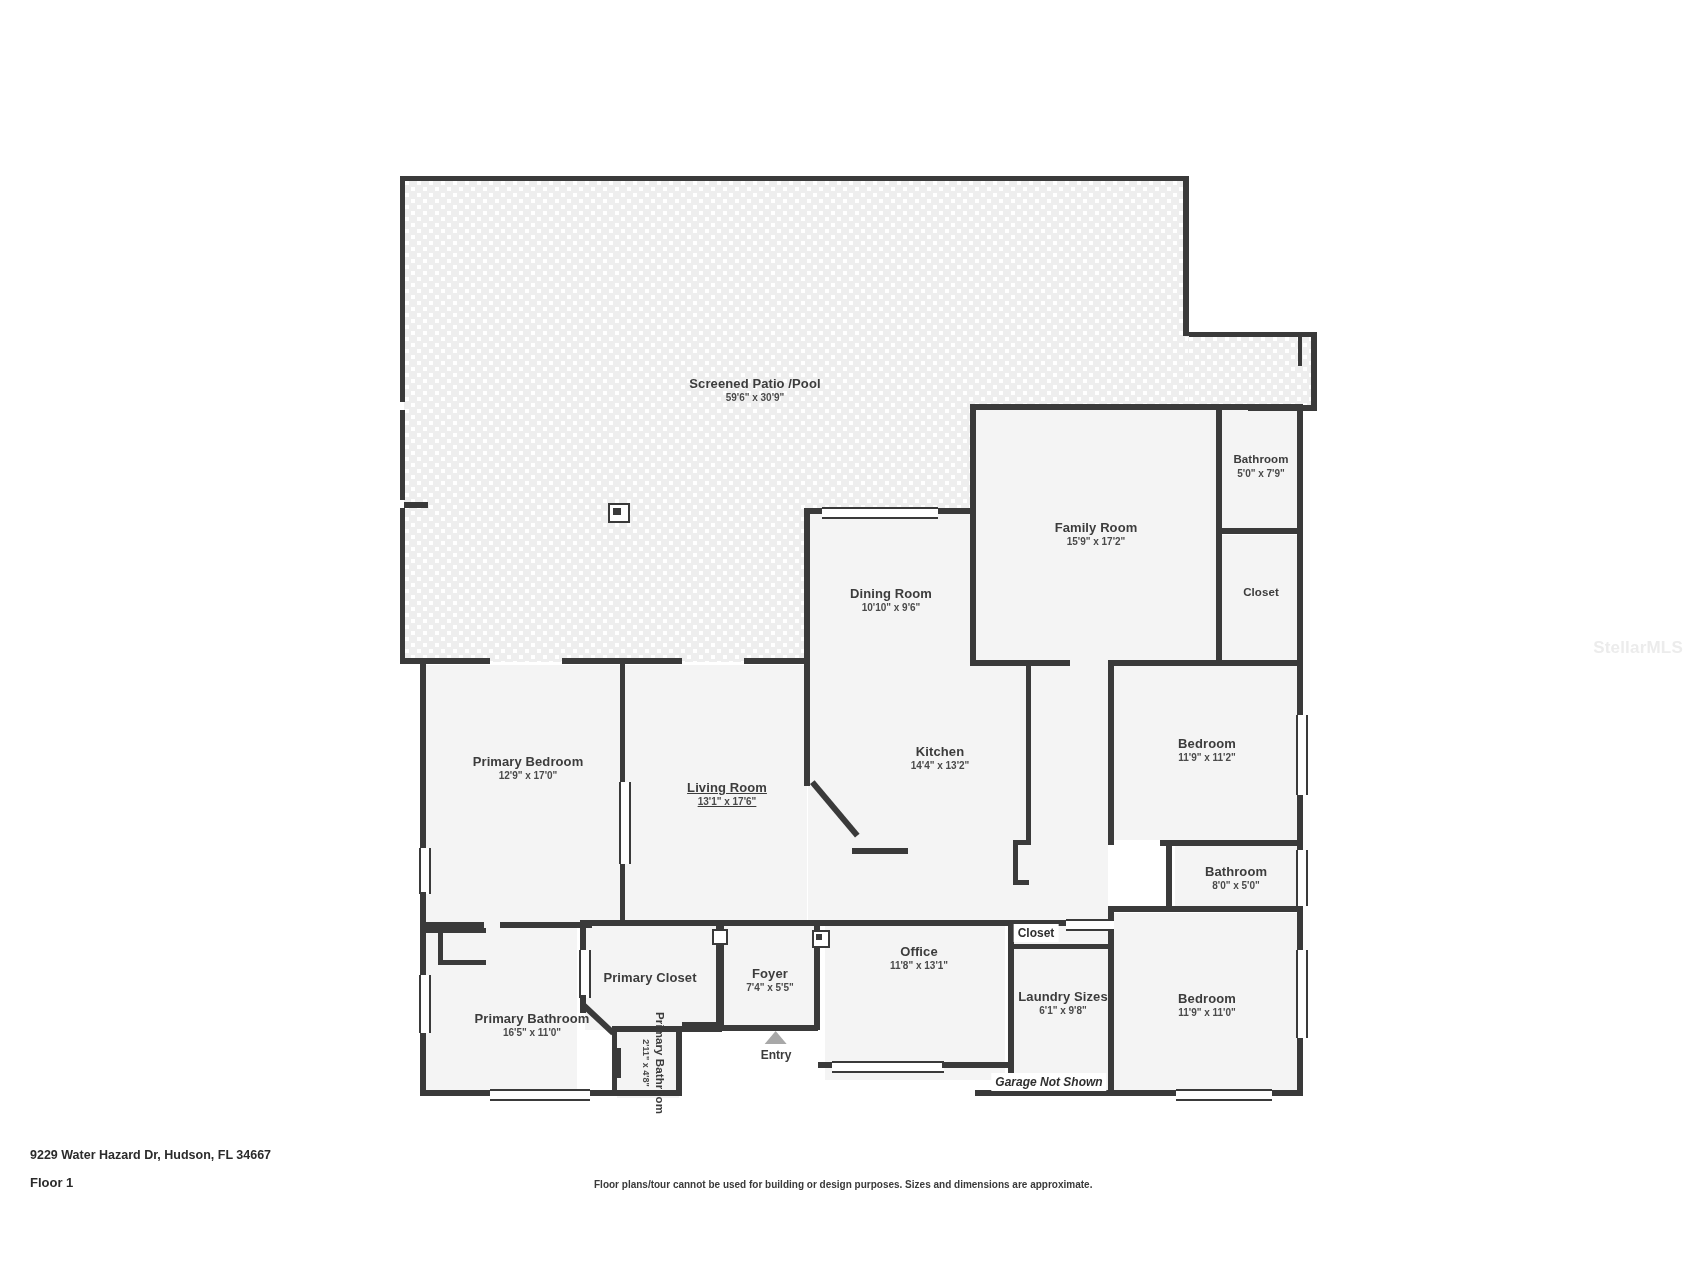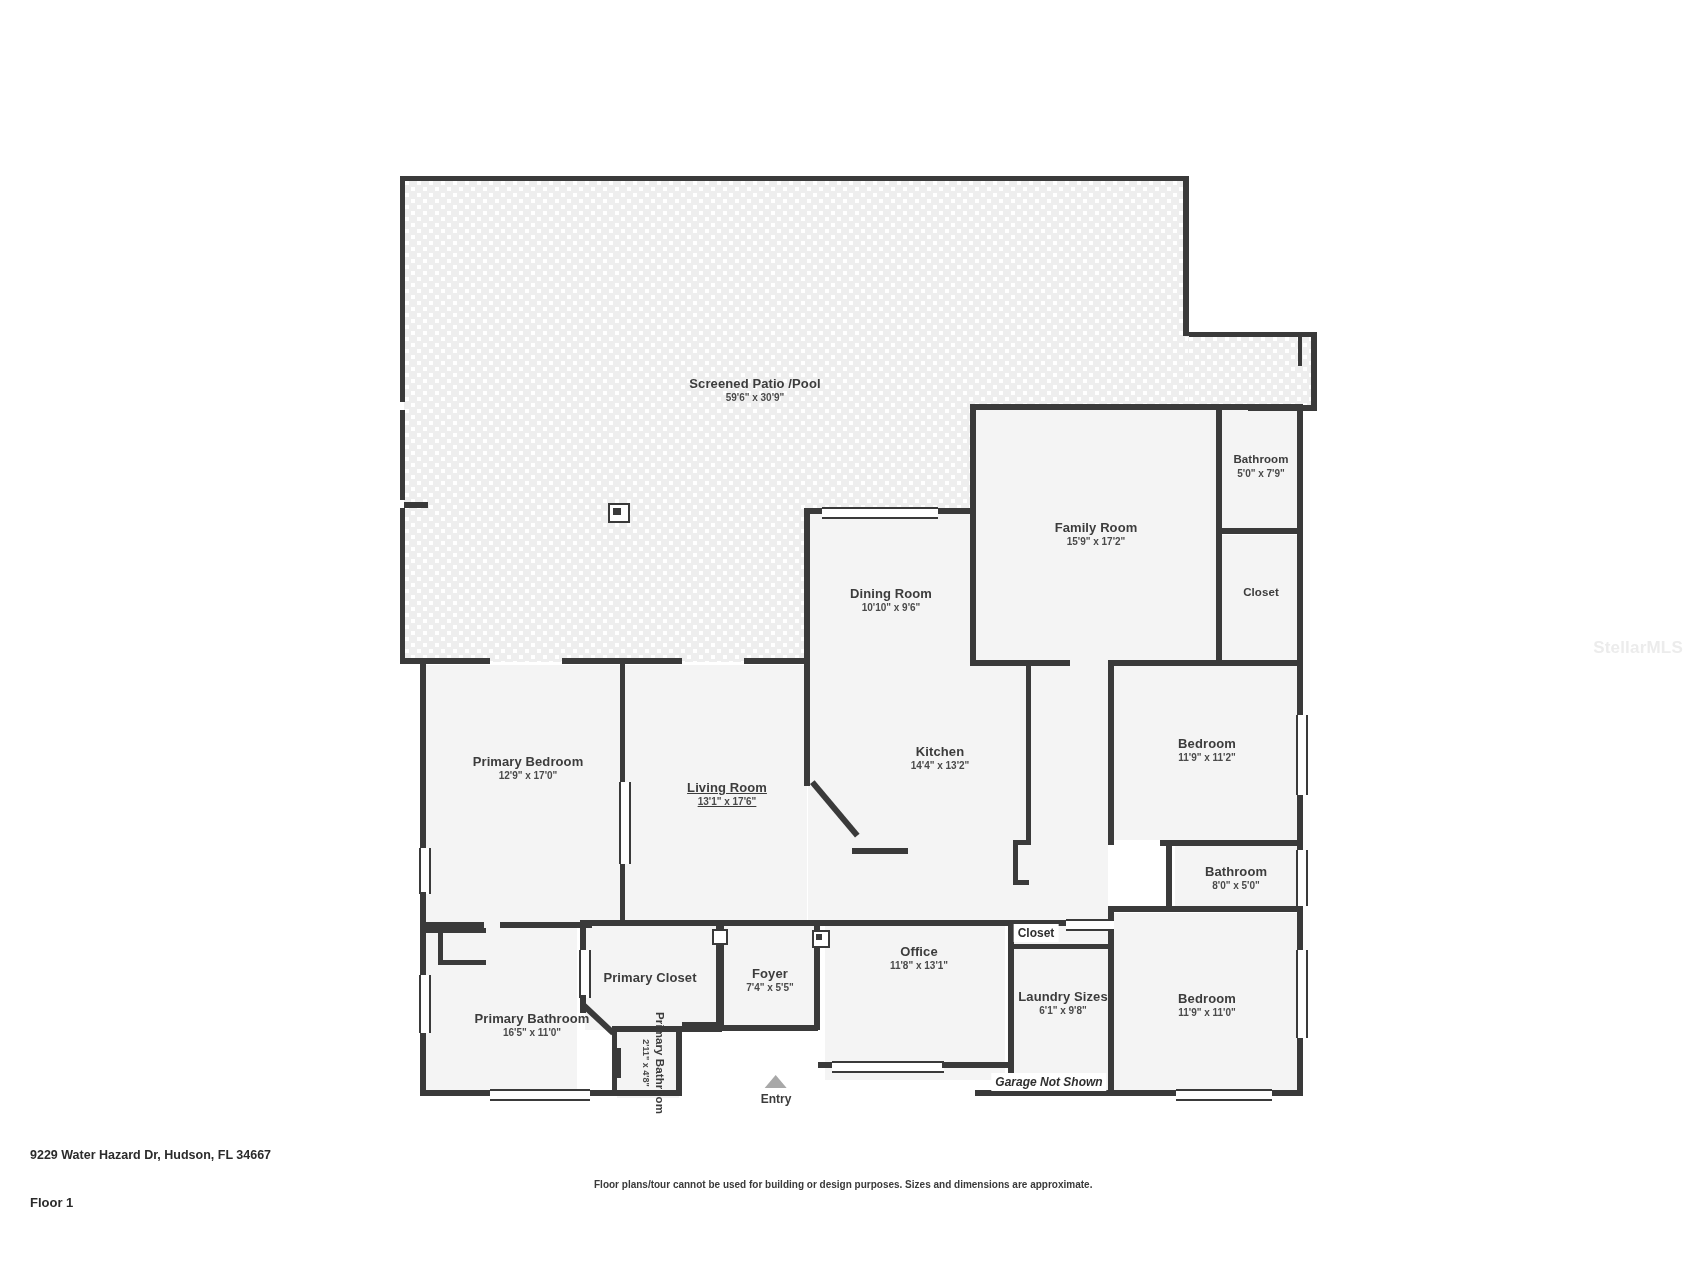--- a/index.html
+++ b/index.html
@@ -93,21 +93,20 @@
     font-weight: bold;
     padding: 2px 4px;
     white-space: nowrap;
     transform: translateX(-50%);
   }
 
   .entry-marker {
     position: absolute;
     text-align: center;
     transform: translateX(-50%);
-    margin-top: 44px;
   }
   .entry-marker .arrow {
     width: 0; height: 0;
     margin: 0 auto 4px auto;
     border-left: 11px solid transparent;
     border-right: 11px solid transparent;
     border-bottom: 13px solid #a8a8a8;
   }
   .entry-marker .entry-text {
     font-size: 12px;
@@ -125,21 +124,20 @@
     font-weight: bold;
     color: #2b2b2b;
   }
   .footer-floor {
     position: absolute;
     left: 30px;
     top: 1175px;
     font-size: 13px;
     font-weight: bold;
     color: #2b2b2b;
-    margin-top: 20px;
   }
   .footer-disclaimer {
     position: absolute;
     left: 594px;
     top: 1179px;
     font-size: 10px;
     font-weight: bold;
     color: #3a3a3a;
     white-space: nowrap;
   }

